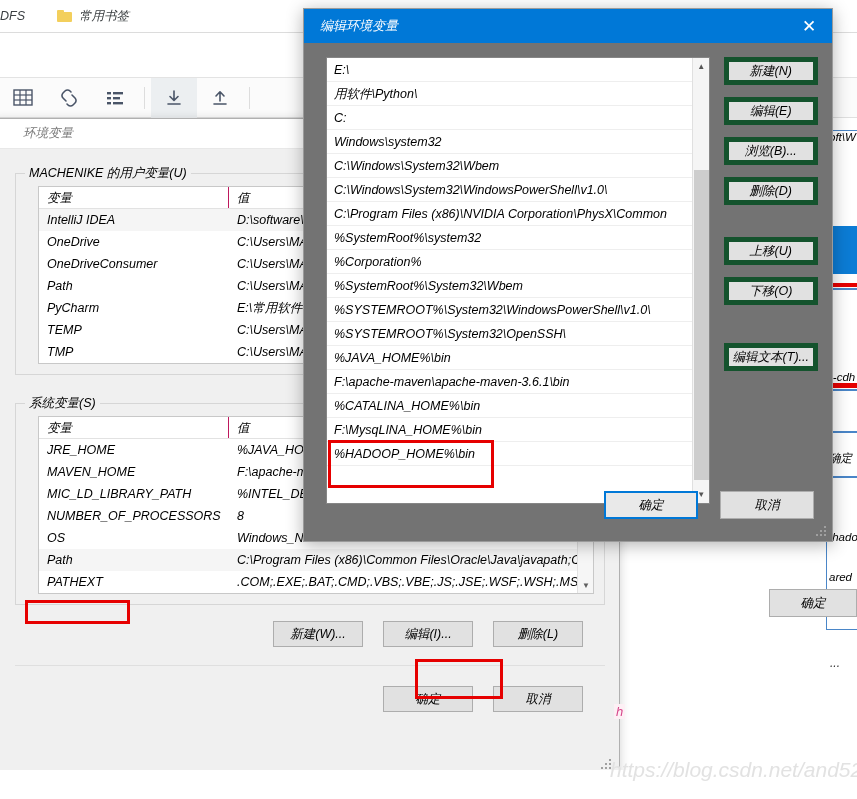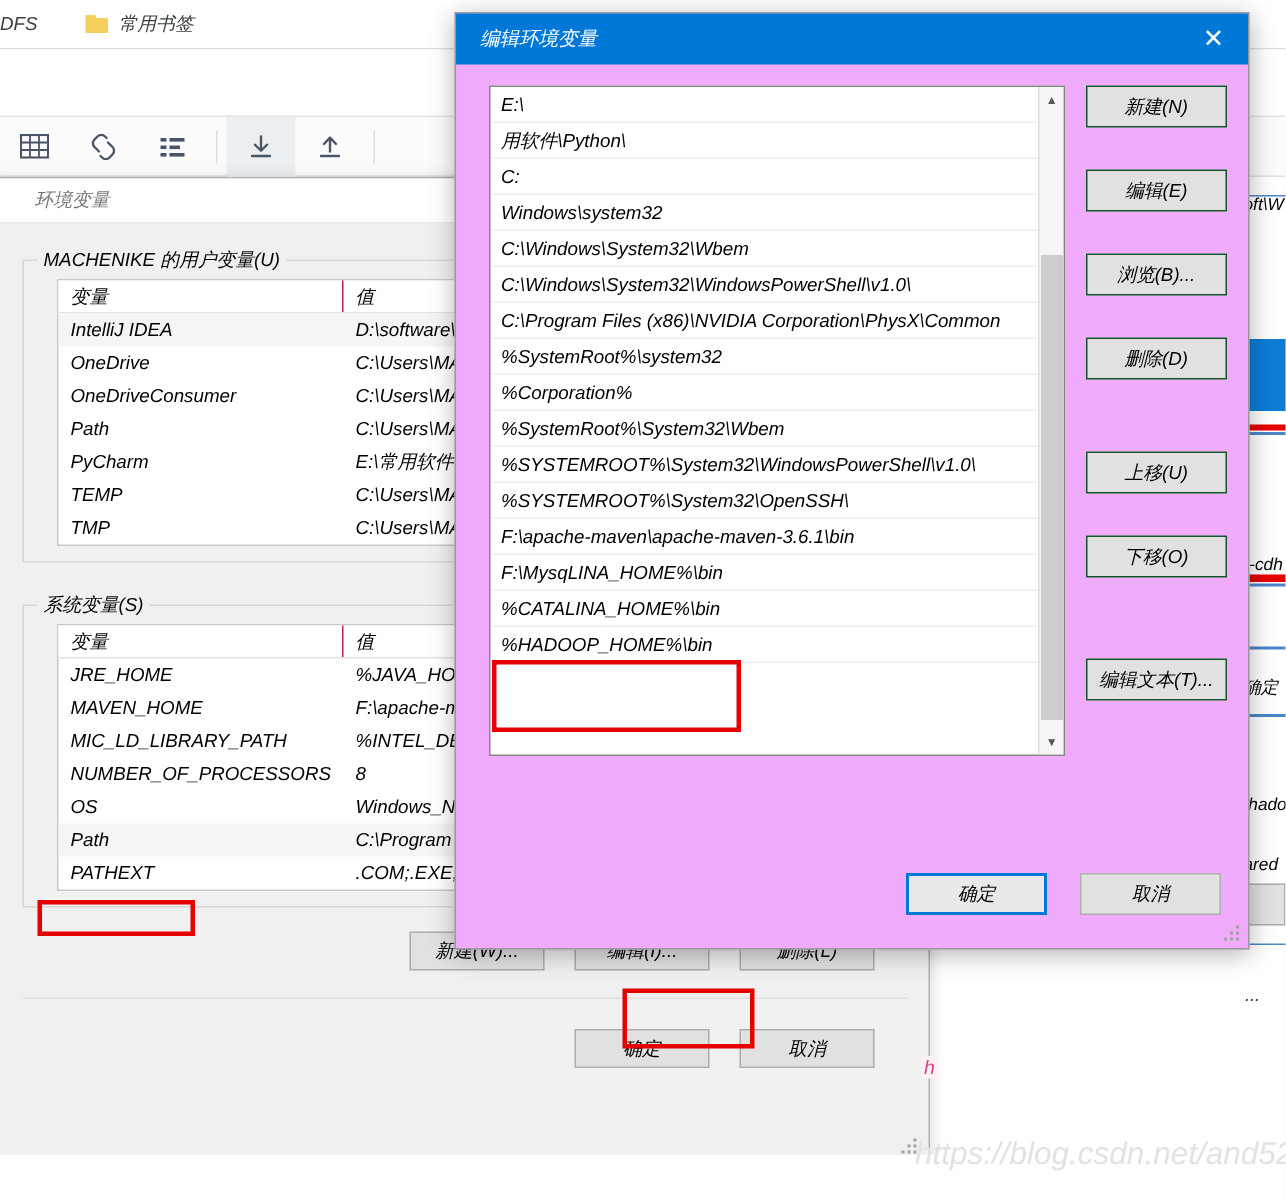--- a/index.html
+++ b/index.html
@@ -88,22 +88,22 @@
   .btnrow { display:flex; gap:20px; justify-content:flex-end; padding: 4px 22px 0 0; }
   .wbtn {
     min-width: 90px; height: 26px; background:#e1e1e1; border:1px solid #adadad;
     font-size:12.5px; color:#000; display:flex; align-items:center; justify-content:center;
     font-family:"Liberation Sans","DejaVu Sans",sans-serif;
   }
   .envwin-sep { border-top:1px solid #dfdfdf; margin: 18px 0 0 0; }
 
   
   .dlg {
-    position:absolute; left:303px; top:8px; width:530px; height:625px;
-    background:#f0abfc; border:1px solid #9a9a9a;
+    position:absolute; left:303px; top:8px; width:530px; height:534px;
+    background:#737373; border:1px solid #9a9a9a;
     box-shadow: 0 3px 16px rgba(0,0,0,0.30);
   }
   .dlg-title {
     height:34px; background:#0078d7; display:flex; align-items:center;
     color:#fff; font-size:13px; padding-left:16px; justify-content:space-between;
   }
   .dlg-close {
     width:46px; height:34px; display:flex; align-items:center; justify-content:center;
     font-size:17px; color:#fff; font-family:"DejaVu Sans", sans-serif; font-weight:300;
   }
@@ -126,22 +126,22 @@
     position:absolute; left:0; width:17px; height:17px; line-height:17px;
     text-align:center; font-size:8px; color:#555;
   }
   .pl-arrow.up { top:0; } .pl-arrow.down { bottom:0; }
   .pl-thumb {
     position:absolute; left:1px; width:15px; top:112px; height:310px; background:#cdcdcd;
   }
 
   .dlg-side { display:flex; flex-direction:column; width:96px; }
   .sbtn {
-    height:28px; background:#e1e1e1; border:1px solid #14532d; font-size:12.5px;
-    display:flex; align-items:center; justify-content:center; margin-bottom:28px;
+    height:28px; background:#e1e1e1; border:5px solid #14532d; font-size:12.5px;
+    display:flex; align-items:center; justify-content:center; margin-bottom:12px;
   }
   .sgap { height: 20px; }
   .sgap2 { height: 26px; }
 
   .dlg-footer { position:absolute; right:18px; bottom:22px; display:flex; gap:22px; }
   .fbtn { width:94px; height:28px; background:#e1e1e1; border:1px solid #adadad;
     font-size:12.5px; display:flex; align-items:center; justify-content:center; }
   .fbtn.default { border:2px solid #0078d7; background:#e9e9e9; }
   .grip { position:absolute; right:4px; bottom:3px; width:12px; height:12px; }
   .grip i { position:absolute; width:2px; height:2px; background:#a0a0a0; }
@@ -394,23 +394,24 @@
             <div class="pl-row">C:</div>
             <div class="pl-row">Windows\system32</div>
             <div class="pl-row">C:\Windows\System32\Wbem</div>
             <div class="pl-row">C:\Windows\System32\WindowsPowerShell\v1.0\</div>
             <div class="pl-row">C:\Program Files (x86)\NVIDIA Corporation\PhysX\Common</div>
             <div class="pl-row">%SystemRoot%\system32</div>
             <div class="pl-row">%Corporation%</div>
             <div class="pl-row">%SystemRoot%\System32\Wbem</div>
             <div class="pl-row">%SYSTEMROOT%\System32\WindowsPowerShell\v1.0\</div>
             <div class="pl-row">%SYSTEMROOT%\System32\OpenSSH\</div>
+            <div class="pl-row">%JAVA_HOME%\bin</div>
             <div class="pl-row">F:\apache-maven\apache-maven-3.6.1\bin</div>
+            <div class="pl-row">%CATALINA_HOME%\bin</div>
             <div class="pl-row">F:\MysqLINA_HOME%\bin</div>
-            <div class="pl-row">%CATALINA_HOME%\bin</div>
             <div class="pl-row">%HADOOP_HOME%\bin</div>
           </div>
         <div class="pl-scroll">
           <div class="pl-arrow up">▲</div>
           <div class="pl-thumb"></div>
           <div class="pl-arrow down">▼</div>
         </div>
       </div>
 
       <div class="dlg-side">

